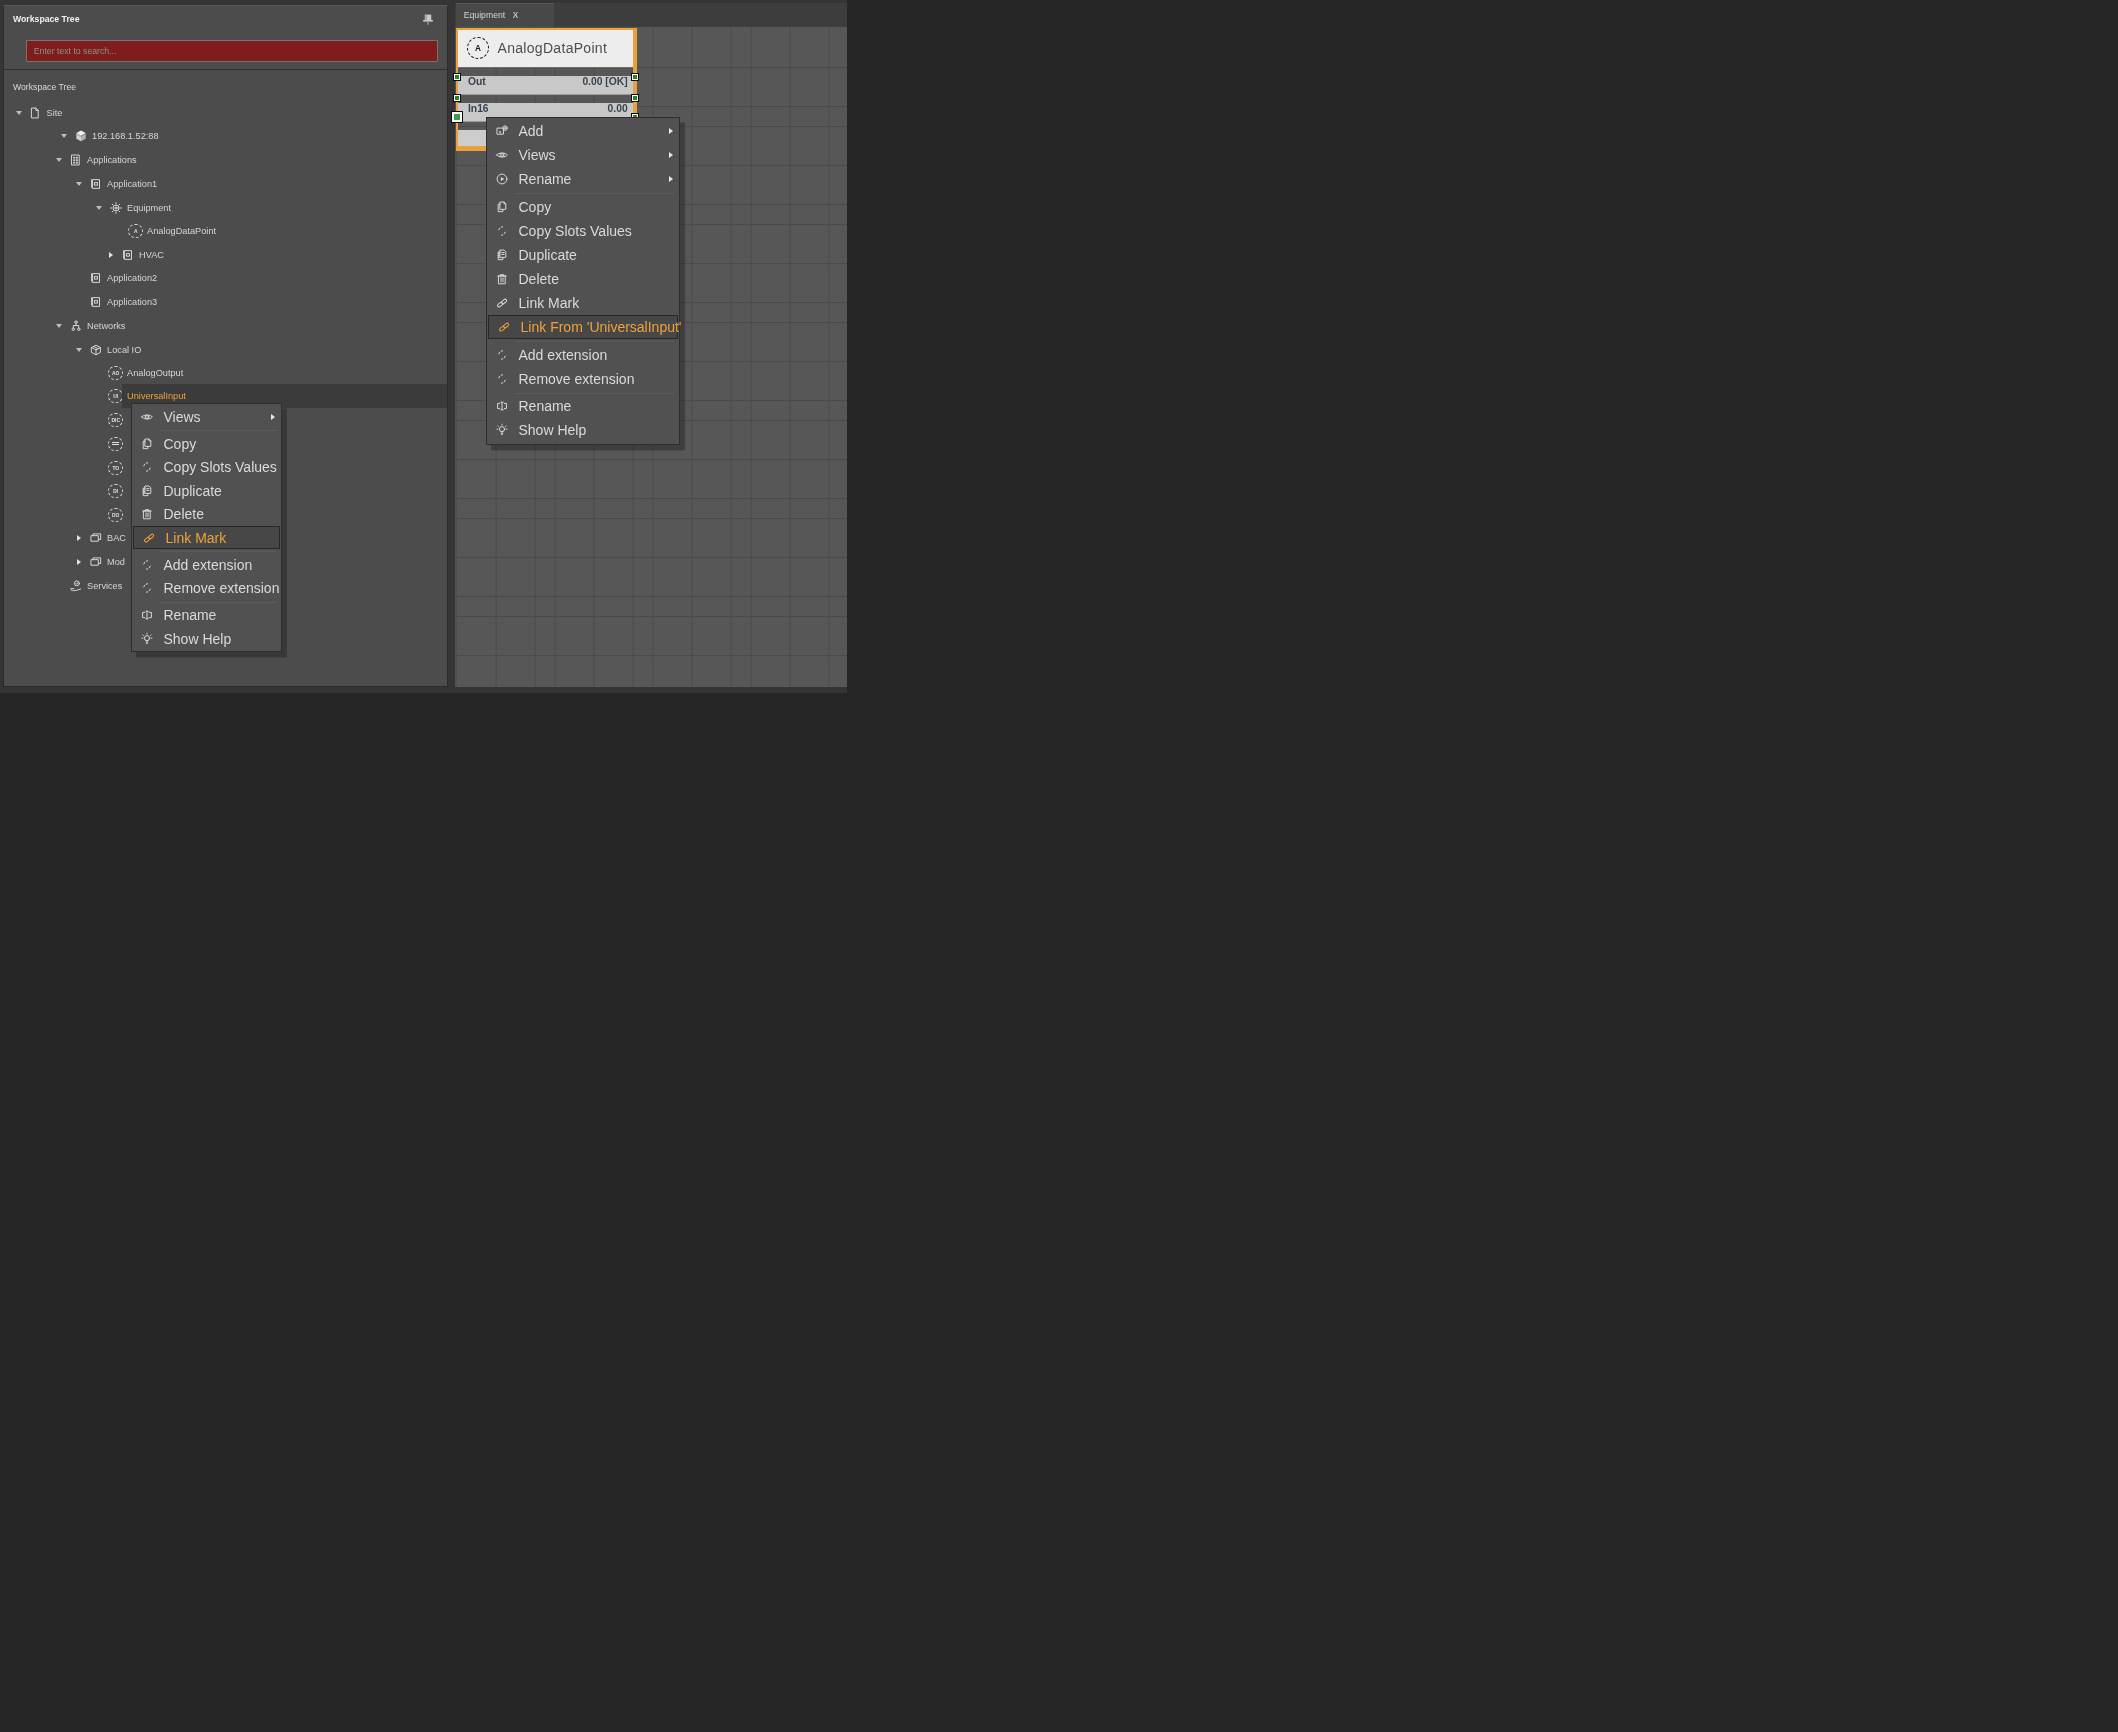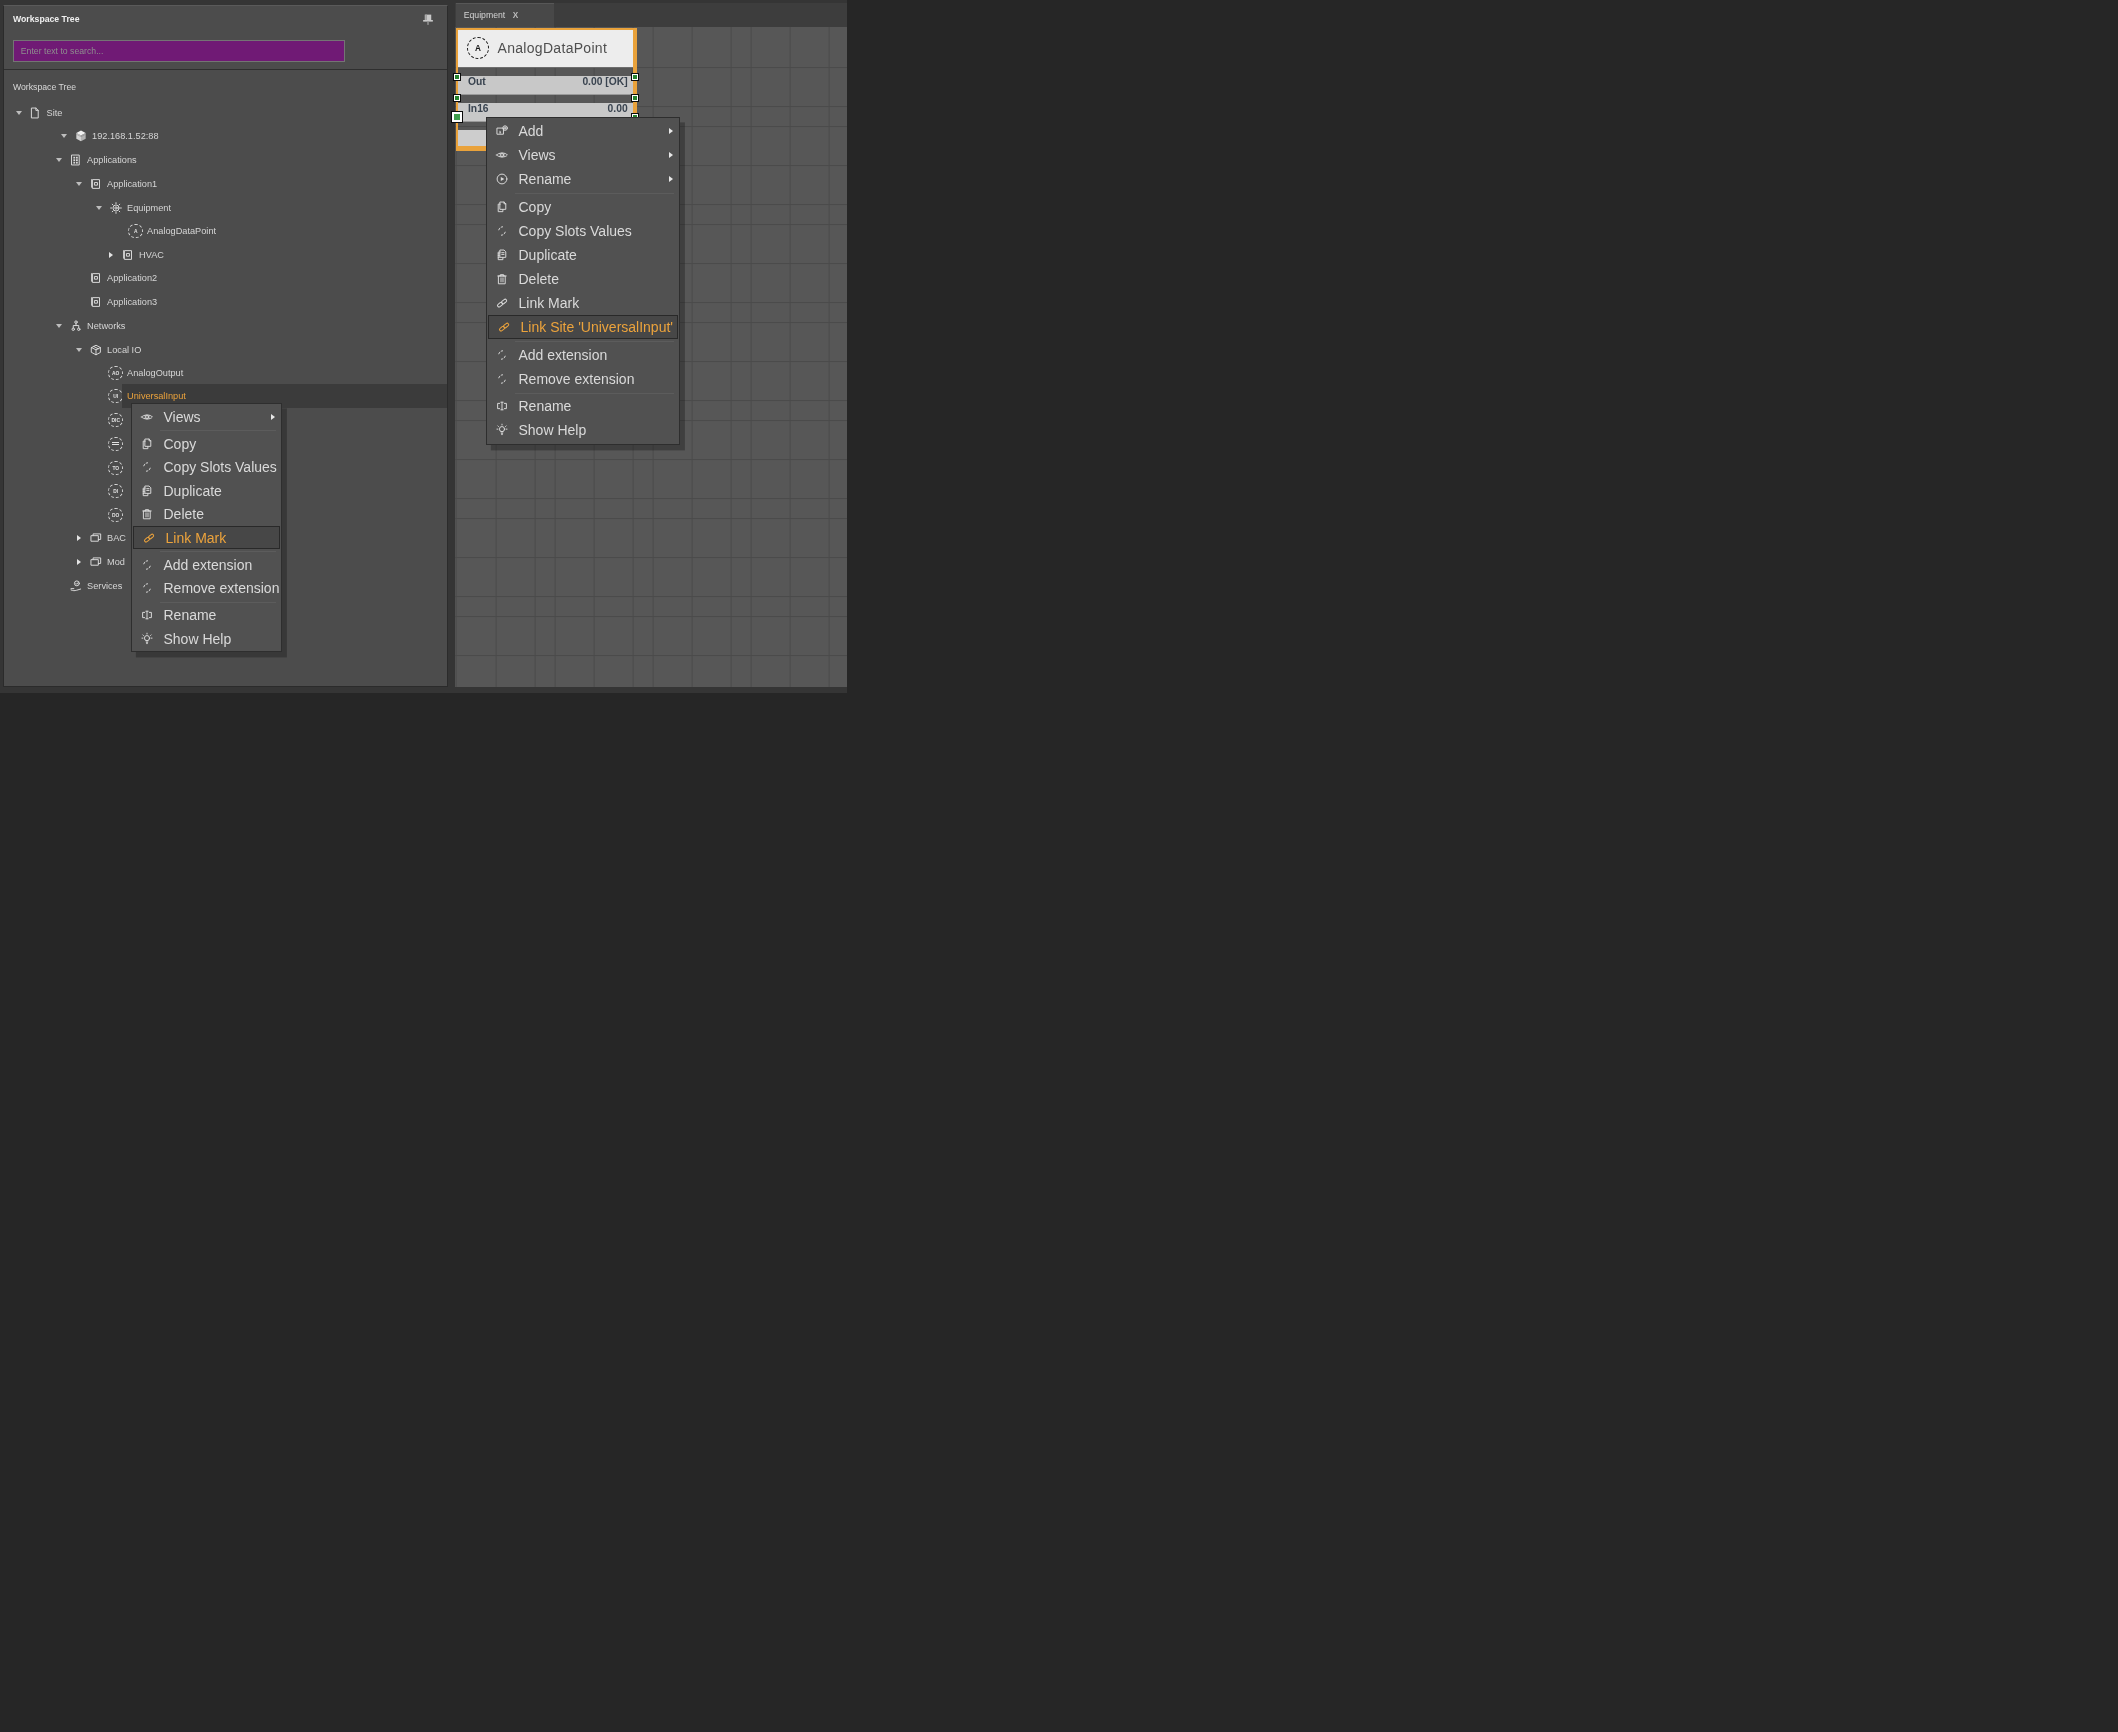--- a/index.html
+++ b/index.html
@@ -6,21 +6,21 @@
   *{box-sizing:border-box;}
   #stage{position:relative;width:847px;height:693px;background:#353535;
          font-family:"Liberation Sans",sans-serif;overflow:hidden;-webkit-font-smoothing:antialiased;}
 
   
   .wpanel{position:absolute;left:3.3px;top:5.4px;width:445px;height:682px;
           background:#4C4C4C;border:0.5px solid #2B2B2B;border-top:0.5px solid #5a5a5a;}
   .wpanel-header{position:relative;height:64px;border-bottom:1.1px solid #2F2F2F;}
   .wpanel-title{position:absolute;left:8.7px;top:7.6px;font-size:8.7px;font-weight:bold;color:#F0F0F0;}
   .pin{position:absolute;right:13px;top:6.5px;width:12px;height:14px;cursor:pointer;}
-  .search{position:absolute;left:9px;top:34px;width:332px;height:22px;background:#701a75;
+  .search{position:absolute;left:22px;top:34px;width:412px;height:22px;background:#7f1d1d;
           border:0.5px solid #747474;color:#DDD;font-size:8.7px;padding:0 6.5px;
           font-family:"Liberation Sans",sans-serif;outline:none;}
   .search::placeholder{color:#8F8F8F;}
   .tree-label{position:absolute;left:8.7px;top:76px;font-size:8.7px;color:#D9D9D9;}
   .tree{position:absolute;left:0;top:95px;right:0;}
   .trow{position:absolute;left:0;right:0;height:23.4px;display:flex;align-items:center;cursor:default;}
   .texp{width:16.3px;flex:0 0 16.3px;display:flex;align-items:center;justify-content:center;}
   .arrow-open{width:0;height:0;border-left:3.8px solid transparent;border-right:3.8px solid transparent;
               border-top:4.9px solid #BDBDBD;}
   .arrow-closed{width:0;height:0;border-top:3.8px solid transparent;border-bottom:3.8px solid transparent;
@@ -649,21 +649,21 @@
       </div>
       <div class="mi hl" style="height: 24px;">
         <span class="micon">
           <svg class="ic" width="14" height="14" viewBox="0 0 24 24">
             <g transform="rotate(-38 12 12)">
               <rect stroke="#ECA33C" stroke-width="1.7" fill="none" stroke-linecap="round" stroke-linejoin="round" x="2.8" y="9.6" width="9.6" height="5.2" rx="2.6"></rect>
               <rect stroke="#ECA33C" stroke-width="1.7" fill="none" stroke-linecap="round" stroke-linejoin="round" x="11.6" y="9.6" width="9.6" height="5.2" rx="2.6"></rect>
             </g>
           </svg>
         </span>
-        <span class="mlabel">Link Site 'UniversalInput'</span>
+        <span class="mlabel">Link From 'UniversalInput'</span>
       </div>
       <div class="msep"></div>
       <div class="mi" style="height: 24px;">
         <span class="micon">
           <svg class="ic" width="14" height="14" viewBox="0 0 24 24">
             <path stroke="#D9D9D9" stroke-width="1.7" fill="none" stroke-linecap="round" stroke-linejoin="round" stroke-dasharray="3.6 3" d="M6.5 10A7.5 7.5 0 0 1 13 4.8"></path>
             <path stroke="#D9D9D9" stroke-width="1.7" fill="none" stroke-linecap="round" stroke-linejoin="round" stroke-dasharray="3.6 3" d="M17.5 14A7.5 7.5 0 0 1 11 19.2"></path>
           </svg>
         </span>
         <span class="mlabel">Add extension</span>

